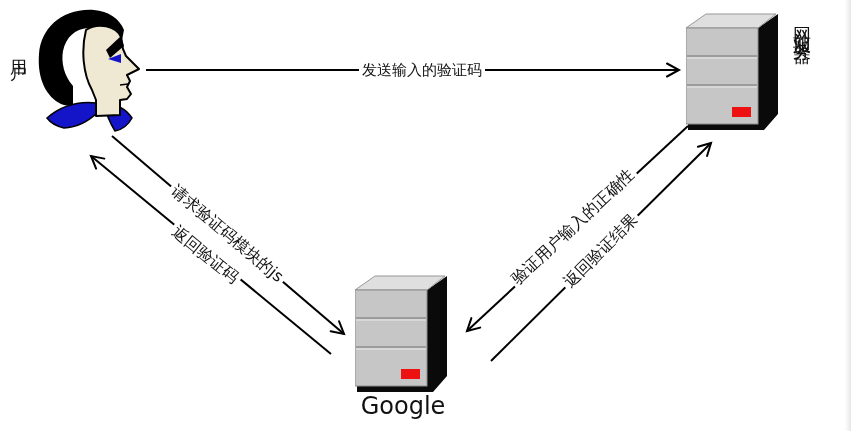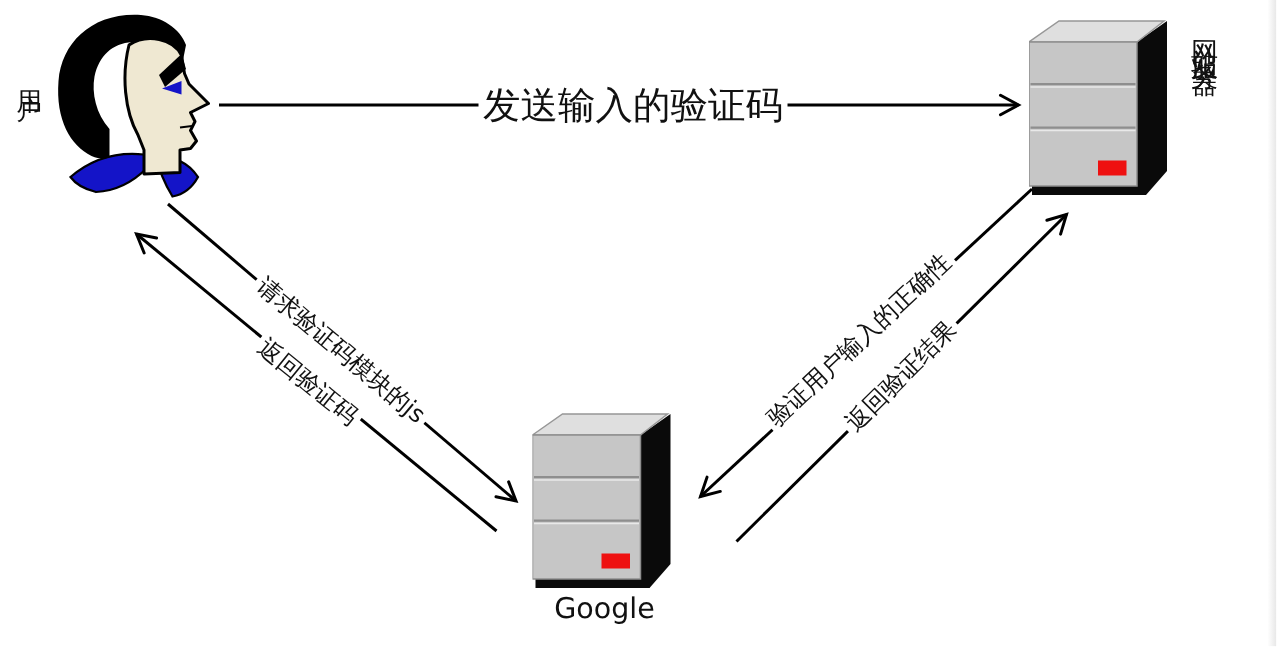--- a/index.html
+++ b/index.html
@@ -7,31 +7,31 @@
     position:relative;width:851px;height:431px;background:#ffffff;overflow:hidden;
     font-family:"DejaVu Sans","Liberation Sans",sans-serif;color:#000;
   }
   .links{position:absolute;left:0;top:0;width:851px;height:431px;}
   .icon{position:absolute;}
   .icon svg{display:block;}
   .lbl{
     position:absolute;white-space:nowrap;background:#ffffff;padding:0 3px;
     color:#111;line-height:1.15;
   }
-  .lbl-h{font-size:25px;}
+  .lbl-h{font-size:15px;}
   .lbl-diag{font-size:16px;}
   .vlabel{
     position:absolute;writing-mode:vertical-rl;text-orientation:upright;
     white-space:nowrap;color:#111;
   }
   .user-vlabel{left:8px;top:46px;font-size:17px;letter-spacing:4px;}
   .server-vlabel{left:790px;top:13px;font-size:18px;letter-spacing:5px;}
   .google-lbl{
     position:absolute;left:403px;top:406px;transform:translate(-50%,-50%);
-    font-size:19px;color:#111;background:transparent;
+    font-size:24px;color:#111;background:transparent;
   }
   .edge-strip{
     position:absolute;right:0;top:0;width:6px;height:431px;
     background:linear-gradient(to right,#ffffff,#e7e7e7);
   }
 </style>
 </head>
 <body>
 
 <div class="stage">

